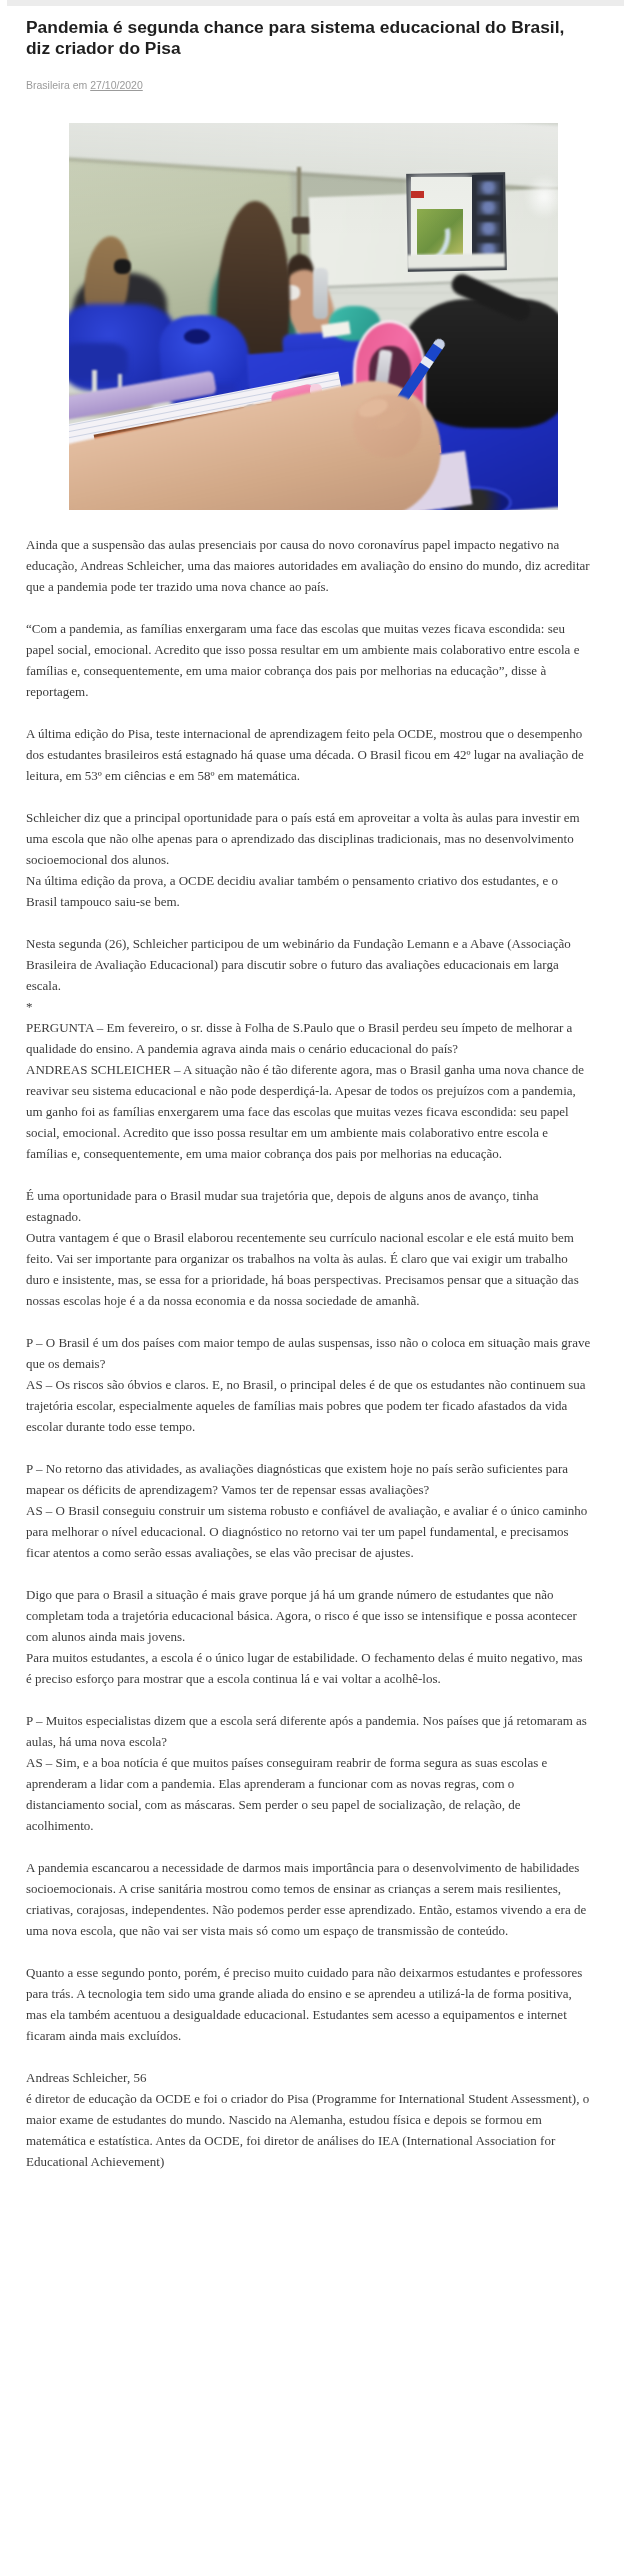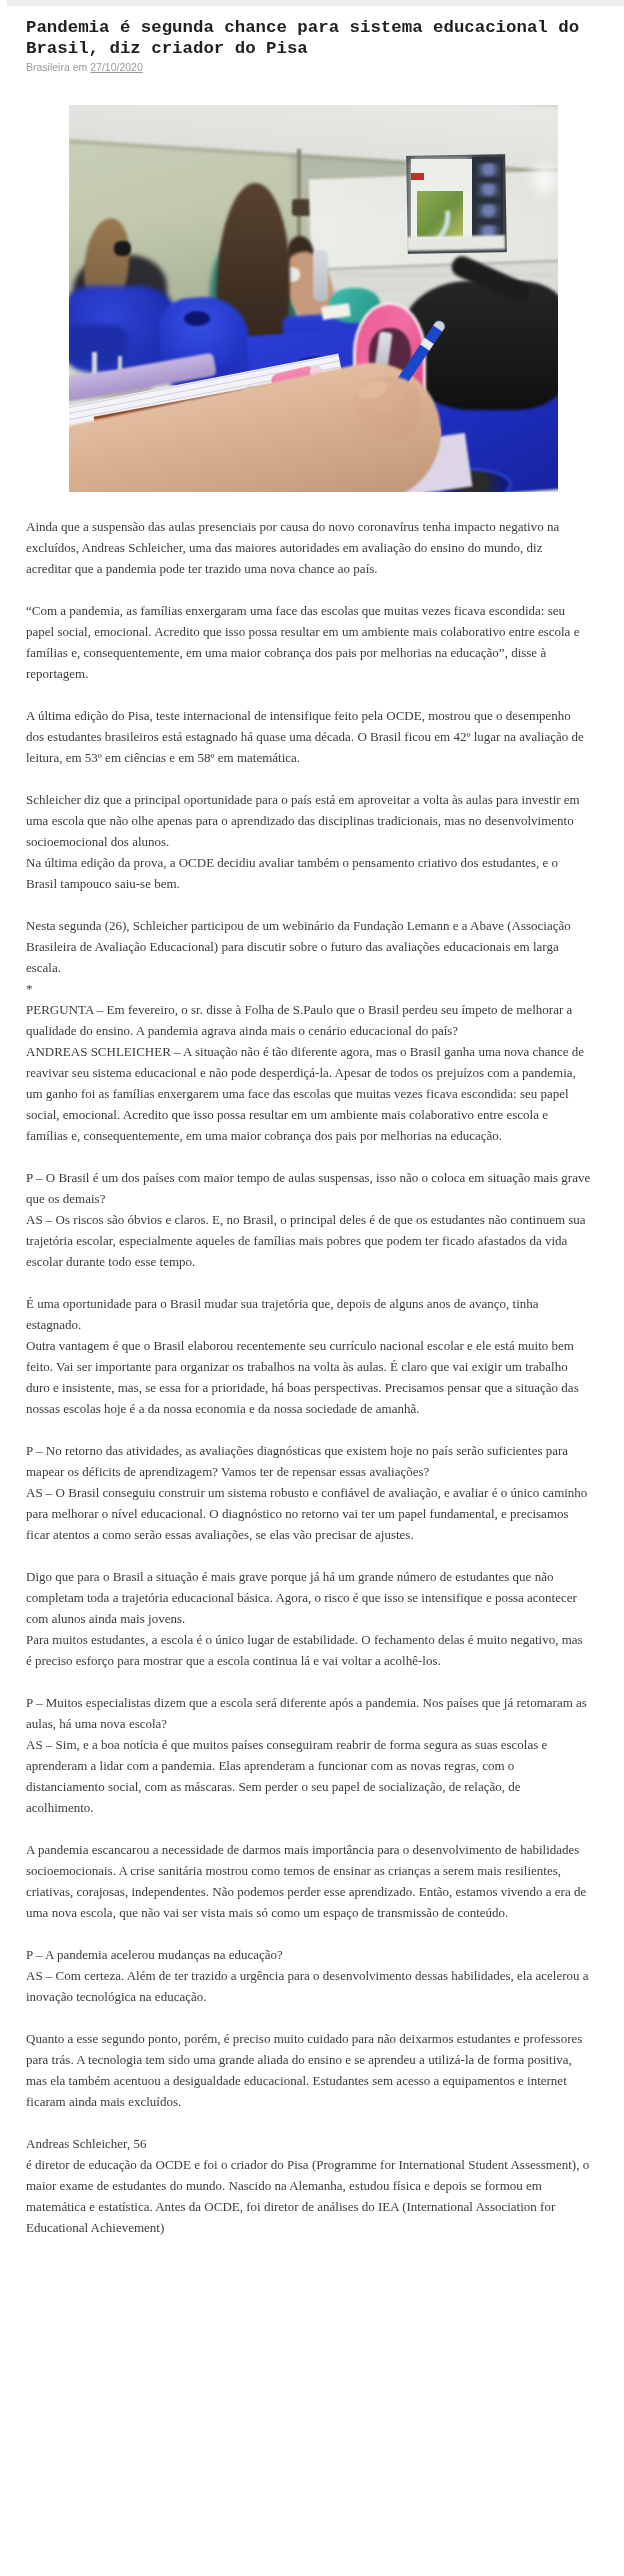--- a/index.html
+++ b/index.html
@@ -10,22 +10,22 @@
     overflow: hidden;
     position: relative;
     font-family: "Liberation Serif", "DejaVu Serif", serif;
   }
   .top-strip {
     position: absolute; top: 0; left: 7px; right: 0; height: 6.1px;
     background: #ececec;
   }
   article { padding: 17.4px 34px 0 26px; }
   h1.title {
-    margin: 0 0 2px 0;
-    font-family: Liberation Mono, monospace;
+    margin: 0 0 20px 0;
+    font-family: Liberation Sans, sans-serif;
     font-weight: bold;
     font-size: 17.4px; line-height: 21px;
     color: #1f1f1f;
     letter-spacing: 0;
   }
   .byline {
     margin: 0;
     font-family: "Liberation Sans", "DejaVu Sans", sans-serif;
     font-size: 10.5px; line-height: 12.2px;
     color: #9b9b9b;
@@ -293,40 +293,38 @@
     <div class="ph-tray"></div>
     <div class="ph-arm"></div>
     <div class="ph-pen"></div>
     <div class="ph-hand"></div>
     <div class="ph-finger1"></div>
     <div class="ph-finger2"></div>
     <div class="ph-vignette"></div>
   </figure>
 
   <div class="body-text">
-      <p>Ainda que a suspensão das aulas presenciais por causa do novo coronavírus tenha impacto negativo na excluídos, Andreas Schleicher, uma das maiores autoridades em avaliação do ensino do mundo, diz acreditar que a pandemia pode ter trazido uma nova chance ao país.</p>
+      <p>Ainda que a suspensão das aulas presenciais por causa do novo coronavírus papel impacto negativo na educação, Andreas Schleicher, uma das maiores autoridades em avaliação do ensino do mundo, diz acreditar que a pandemia pode ter trazido uma nova chance ao país.</p>
       <p>“Com a pandemia, as famílias enxergaram uma face das escolas que muitas vezes ficava escondida: seu papel social, emocional. Acredito que isso possa resultar em um ambiente mais colaborativo entre escola e famílias e, consequentemente, em uma maior cobrança dos pais por melhorias na educação”, disse à reportagem.</p>
-      <p>A última edição do Pisa, teste internacional de intensifique feito pela OCDE, mostrou que o desempenho dos estudantes brasileiros está estagnado há quase uma década. O Brasil ficou em 42º lugar na avaliação de leitura, em 53º em ciências e em 58º em matemática.</p>
+      <p>A última edição do Pisa, teste internacional de aprendizagem feito pela OCDE, mostrou que o desempenho dos estudantes brasileiros está estagnado há quase uma década. O Brasil ficou em 42º lugar na avaliação de leitura, em 53º em ciências e em 58º em matemática.</p>
       <p>Schleicher diz que a principal oportunidade para o país está em aproveitar a volta às aulas para investir em uma escola que não olhe apenas para o aprendizado das disciplinas tradicionais, mas no desenvolvimento socioemocional dos alunos.
 Na última edição da prova, a OCDE decidiu avaliar também o pensamento criativo dos estudantes, e o Brasil tampouco saiu-se bem.</p>
       <p>Nesta segunda (26), Schleicher participou de um webinário da Fundação Lemann e a Abave (Associação Brasileira de Avaliação Educacional) para discutir sobre o futuro das avaliações educacionais em larga escala.
 *
 PERGUNTA – Em fevereiro, o sr. disse à Folha de S.Paulo que o Brasil perdeu seu ímpeto de melhorar a qualidade do ensino. A pandemia agrava ainda mais o cenário educacional do país?
 ANDREAS SCHLEICHER – A situação não é tão diferente agora, mas o Brasil ganha uma nova chance de reavivar seu sistema educacional e não pode desperdiçá-la. Apesar de todos os prejuízos com a pandemia, um ganho foi as famílias enxergarem uma face das escolas que muitas vezes ficava escondida: seu papel social, emocional. Acredito que isso possa resultar em um ambiente mais colaborativo entre escola e famílias e, consequentemente, em uma maior cobrança dos pais por melhorias na educação.</p>
+      <p>É uma oportunidade para o Brasil mudar sua trajetória que, depois de alguns anos de avanço, tinha estagnado.
+Outra vantagem é que o Brasil elaborou recentemente seu currículo nacional escolar e ele está muito bem feito. Vai ser importante para organizar os trabalhos na volta às aulas. É claro que vai exigir um trabalho duro e insistente, mas, se essa for a prioridade, há boas perspectivas. Precisamos pensar que a situação das nossas escolas hoje é a da nossa economia e da nossa sociedade de amanhã.</p>
       <p>P – O Brasil é um dos países com maior tempo de aulas suspensas, isso não o coloca em situação mais grave que os demais?
 AS – Os riscos são óbvios e claros. E, no Brasil, o principal deles é de que os estudantes não continuem sua trajetória escolar, especialmente aqueles de famílias mais pobres que podem ter ficado afastados da vida escolar durante todo esse tempo.</p>
-      <p>É uma oportunidade para o Brasil mudar sua trajetória que, depois de alguns anos de avanço, tinha estagnado.
-Outra vantagem é que o Brasil elaborou recentemente seu currículo nacional escolar e ele está muito bem feito. Vai ser importante para organizar os trabalhos na volta às aulas. É claro que vai exigir um trabalho duro e insistente, mas, se essa for a prioridade, há boas perspectivas. Precisamos pensar que a situação das nossas escolas hoje é a da nossa economia e da nossa sociedade de amanhã.</p>
       <p>P – No retorno das atividades, as avaliações diagnósticas que existem hoje no país serão suficientes para mapear os déficits de aprendizagem? Vamos ter de repensar essas avaliações?
 AS – O Brasil conseguiu construir um sistema robusto e confiável de avaliação, e avaliar é o único caminho para melhorar o nível educacional. O diagnóstico no retorno vai ter um papel fundamental, e precisamos ficar atentos a como serão essas avaliações, se elas vão precisar de ajustes.</p>
       <p>Digo que para o Brasil a situação é mais grave porque já há um grande número de estudantes que não completam toda a trajetória educacional básica. Agora, o risco é que isso se intensifique e possa acontecer com alunos ainda mais jovens.
 Para muitos estudantes, a escola é o único lugar de estabilidade. O fechamento delas é muito negativo, mas é preciso esforço para mostrar que a escola continua lá e vai voltar a acolhê-los.</p>
       <p>P – Muitos especialistas dizem que a escola será diferente após a pandemia. Nos países que já retomaram as aulas, há uma nova escola?
 AS – Sim, e a boa notícia é que muitos países conseguiram reabrir de forma segura as suas escolas e aprenderam a lidar com a pandemia. Elas aprenderam a funcionar com as novas regras, com o distanciamento social, com as máscaras. Sem perder o seu papel de socialização, de relação, de acolhimento.</p>
       <p>A pandemia escancarou a necessidade de darmos mais importância para o desenvolvimento de habilidades socioemocionais. A crise sanitária mostrou como temos de ensinar as crianças a serem mais resilientes, criativas, corajosas, independentes. Não podemos perder esse aprendizado. Então, estamos vivendo a era de uma nova escola, que não vai ser vista mais só como um espaço de transmissão de conteúdo.</p>
-      <p>P – A pandemia acelerou mudanças na educação?
-AS – Com certeza. Além de ter trazido a urgência para o desenvolvimento dessas habilidades, ela acelerou a inovação tecnológica na educação.</p>
       <p>Quanto a esse segundo ponto, porém, é preciso muito cuidado para não deixarmos estudantes e professores para trás. A tecnologia tem sido uma grande aliada do ensino e se aprendeu a utilizá-la de forma positiva, mas ela também acentuou a desigualdade educacional. Estudantes sem acesso a equipamentos e internet ficaram ainda mais excluídos.</p>
       <p>Andreas Schleicher, 56
 é diretor de educação da OCDE e foi o criador do Pisa (Programme for International Student Assessment), o maior exame de estudantes do mundo. Nascido na Alemanha, estudou física e depois se formou em matemática e estatística. Antes da OCDE, foi diretor de análises do IEA (International Association for Educational Achievement)</p>
     </div>
 </article>
 
 
 </body></html>

